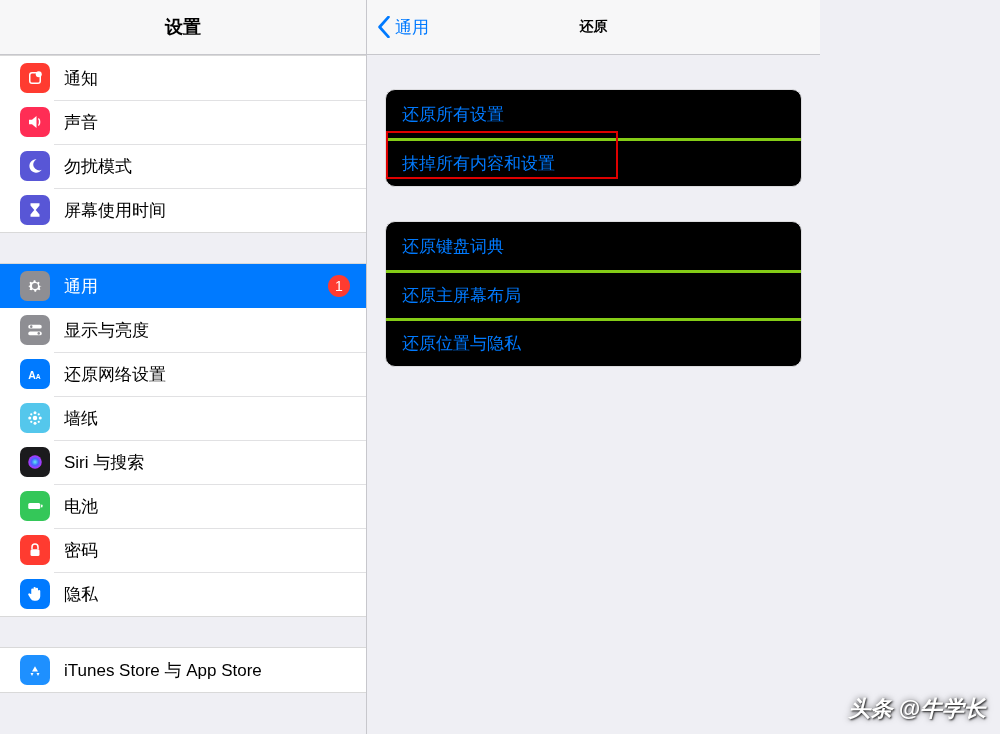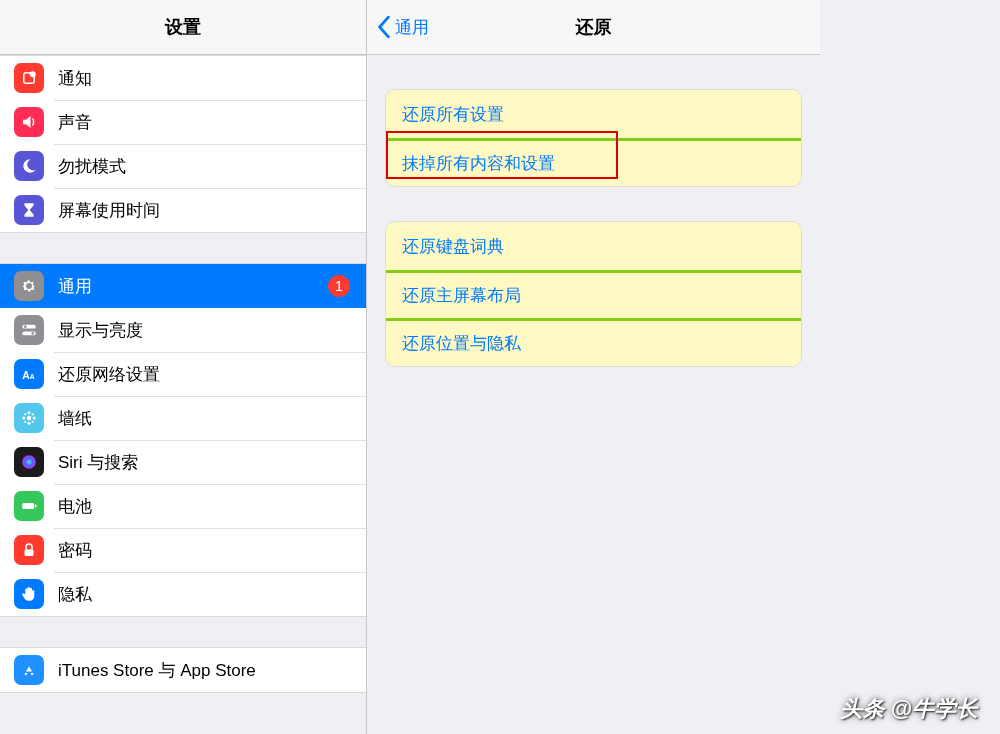--- a/index.html
+++ b/index.html
@@ -3,41 +3,41 @@
 <meta charset="utf-8">
 <style>
   * { box-sizing: border-box; margin: 0; padding: 0; }
   html, body { width: 1000px; height: 734px; font-family: -apple-system, "Helvetica Neue", Arial, sans-serif; background: #efeff4; overflow: hidden; }
   .app { display: flex; width: 820px; height: 734px; }
   .sidebar { width: 367px; border-right: 1px solid #c7c7cc; background: #efeff4; display: flex; flex-direction: column; }
   .sb-header { height: 55px; display: flex; align-items: center; justify-content: center; background: #f7f7f8; border-bottom: 1px solid #c7c7cc; }
   .sb-header h1 { font-size: 18px; font-weight: 600; }
   .group { background: #fff; border-top: 1px solid #d9d9d9; border-bottom: 1px solid #d9d9d9; margin-bottom: 30px; }
   .group:first-of-type { margin-top: 0; }
-  .row { display: flex; align-items: center; height: 44px; padding-left: 14px; position: relative; cursor: pointer; }
+  .row { display: flex; align-items: center; height: 44px; padding-left: 20px; position: relative; cursor: pointer; }
   .row + .row::before { content:""; position:absolute; left:54px; right:0; top:0; height:1px; background:#e1e1e3; }
   .row.selected { background: #007aff; }
   .row.selected .label { color: #fff; }
   .row.selected + .row::before { display:none; }
   .icon { width: 30px; height: 30px; border-radius: 7px; display: flex; align-items: center; justify-content: center; flex-shrink: 0; color:#fff; }
   .icon svg { width: 18px; height: 18px; display:block; }
   .label { margin-left: 14px; font-size: 17px; color:#000; }
   .badge { margin-left:auto; margin-right:16px; background:#ff3b30; color:#fff; width:22px; height:22px; border-radius:11px; display:flex; align-items:center; justify-content:center; font-size:14px; }
   .row.selected .badge { background:#ff3b30; }
   .content { flex:1; display:flex; flex-direction:column; background:#efeff4; }
   .c-header { height:55px; background:#f7f7f8; border-bottom:1px solid #c7c7cc; display:flex; align-items:center; position:relative; }
   .back { display:flex; align-items:center; color:#007aff; font-size:17px; padding-left:10px; cursor:pointer; }
   .back svg { width:14px; height:22px; margin-right:4px; }
-  .c-title { position:absolute; left:0; right:0; text-align:center; font-size:18px; font-weight:600; pointer-events:none; }
+  .c-title { position:absolute; left:0; right:0; text-align:center; font-size:14px; font-weight:600; pointer-events:none; }
   .c-body { padding: 0 18px; }
-  .c-group { background:#fef9c3; border:1px solid #dcdcdf; border-radius:10px; margin-top:34px; overflow:hidden; }
+  .c-group { background:#000000; border:1px solid #dcdcdf; border-radius:10px; margin-top:34px; overflow:hidden; }
   .c-row { height:48px; display:flex; align-items:center; padding:0 16px; font-size:17px; color:#007aff; cursor:pointer; position:relative; }
   .c-row + .c-row { border-top:3px solid #84cc16; }
   .annot { position:absolute; border:2px solid #d00; pointer-events:none; }
-  .watermark { position:absolute; right:22px; bottom:10px; color:#fff; font-size:22px; font-weight:600; text-shadow:0 0 6px rgba(0,0,0,.6), 1px 1px 2px rgba(0,0,0,.8); font-style:italic; pointer-events:none; }
+  .watermark { position:absolute; right:14px; bottom:10px; color:#fff; font-size:22px; font-weight:600; text-shadow:0 0 6px rgba(0,0,0,.6), 1px 1px 2px rgba(0,0,0,.8); font-style:italic; pointer-events:none; }
 </style>
 </head>
 <body>
 
 <div class="app">
   <div class="sidebar">
     <div class="sb-header">
       <h1>设置</h1>
     </div>
     <div id="sb-groups">

